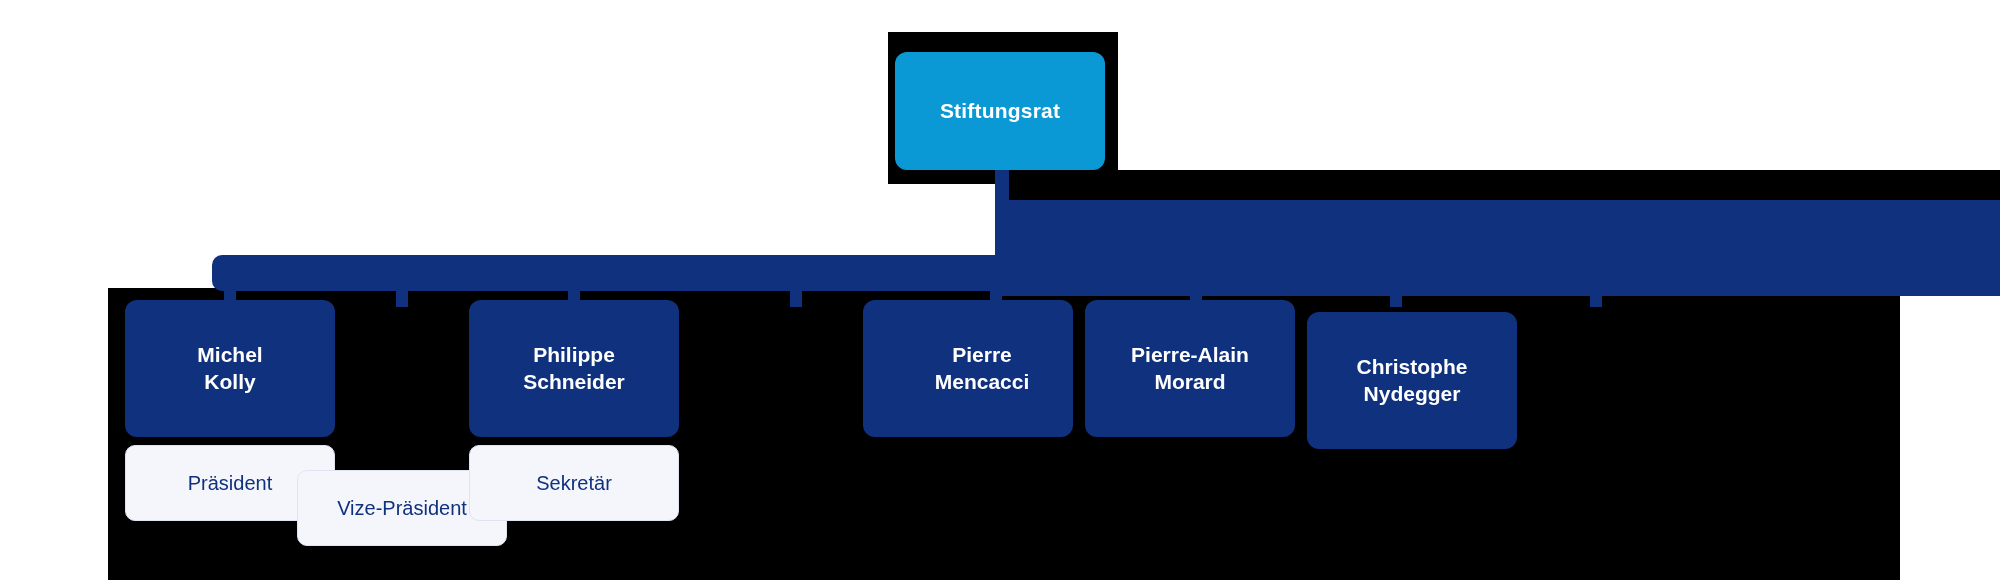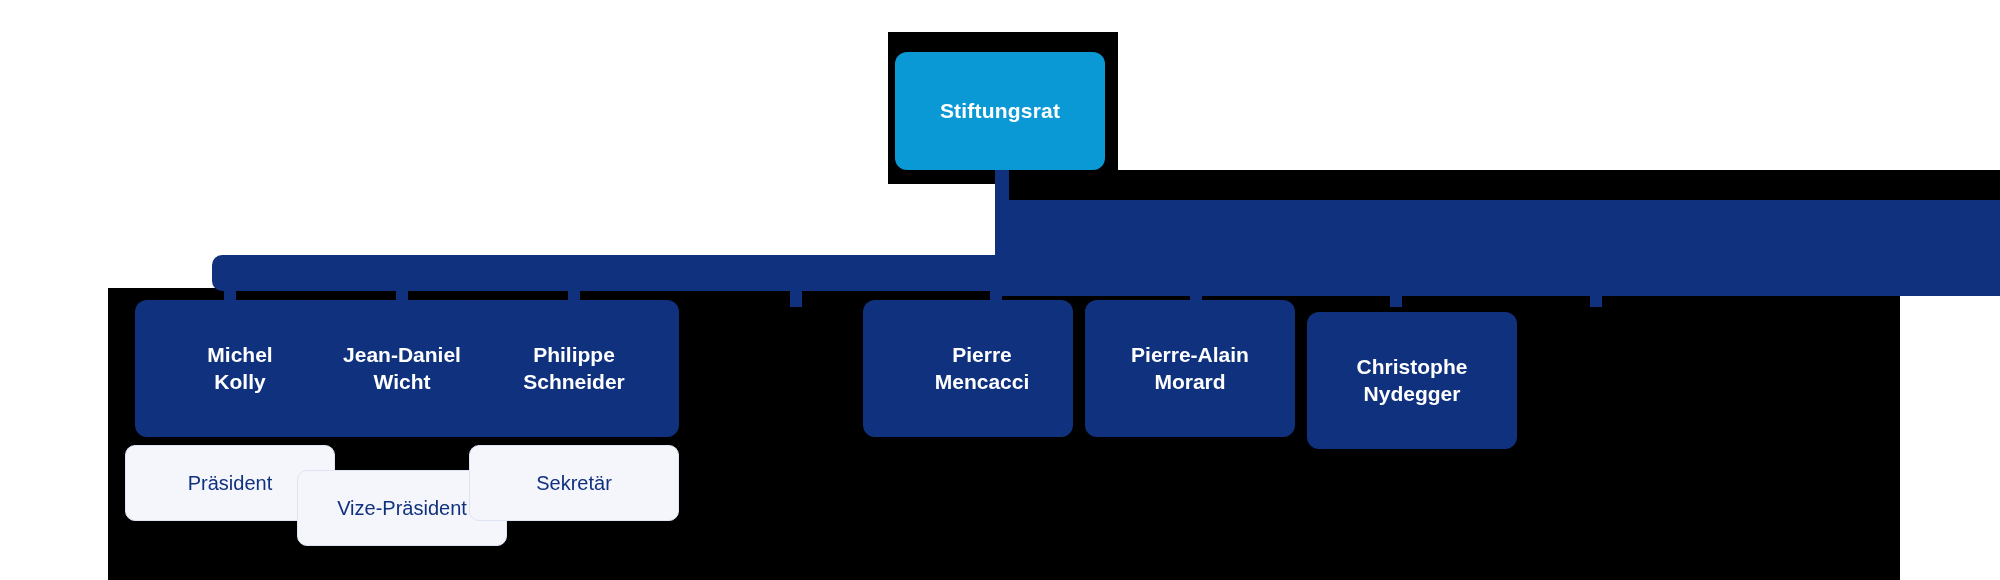--- a/index.html
+++ b/index.html
@@ -129,27 +129,23 @@
   <div class="connector-drop" style="left:790px;"></div>
   <div class="connector-drop" style="left:990px;"></div>
   <div class="connector-drop" style="left:1190px;"></div>
   <div class="connector-drop" style="left:1390px;"></div>
   <div class="connector-drop" style="left:1590px;"></div>
 
   <div class="node node-root">
     <span class="node-label">Stiftungsrat</span>
   </div>
 
-  <div class="node node-person" style="left:125px;margin-left:10px;">
+  <div class="node node-person" style="left:125px;">
     <span class="node-label">Michel
 Kolly</span>
-  </div>
-  <div class="node node-person" style="left:297px;">
-    <span class="node-label">Jean-Daniel
-Wicht</span>
   </div>
   <div class="node node-person" style="left:469px;">
     <span class="node-label">Philippe
 Schneider</span>
   </div>
   <div class="node node-person" style="left:863px;padding-left:36px;">
     <span class="node-label">Pierre
 Mencacci</span>
   </div>
   <div class="node node-person" style="left:1085px;">

